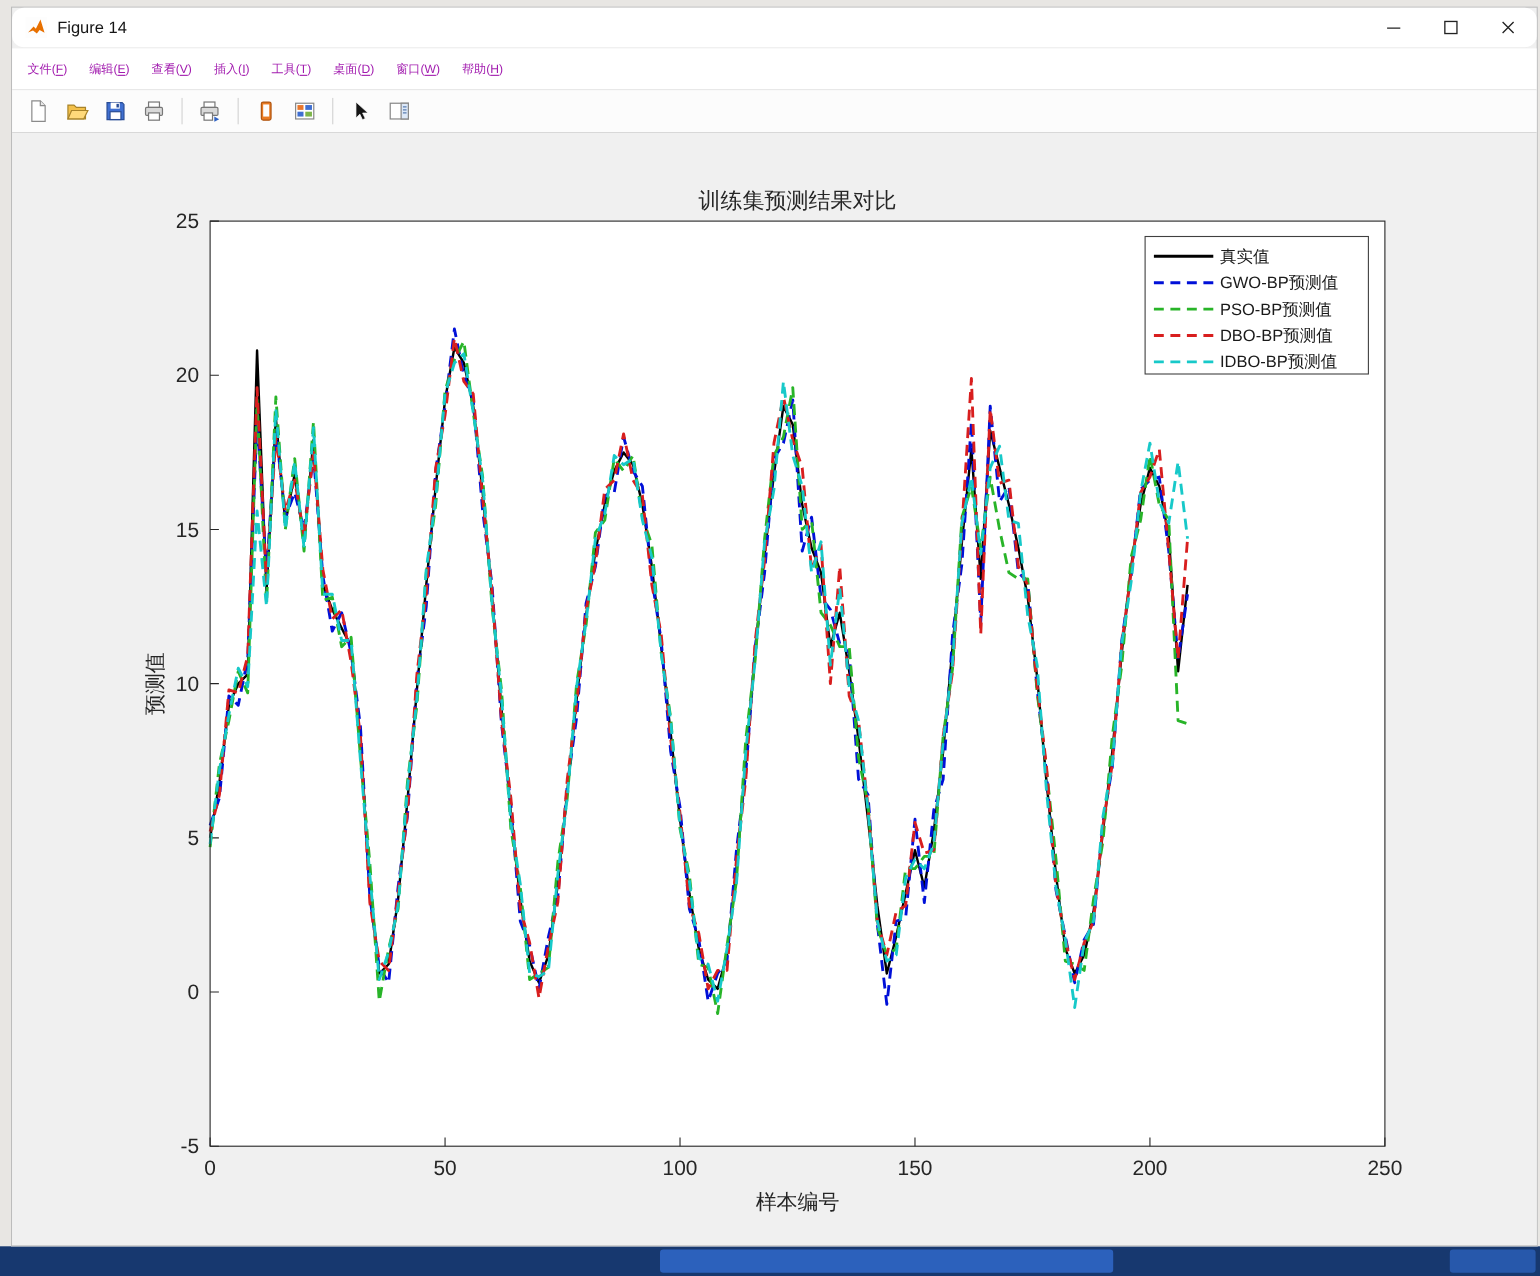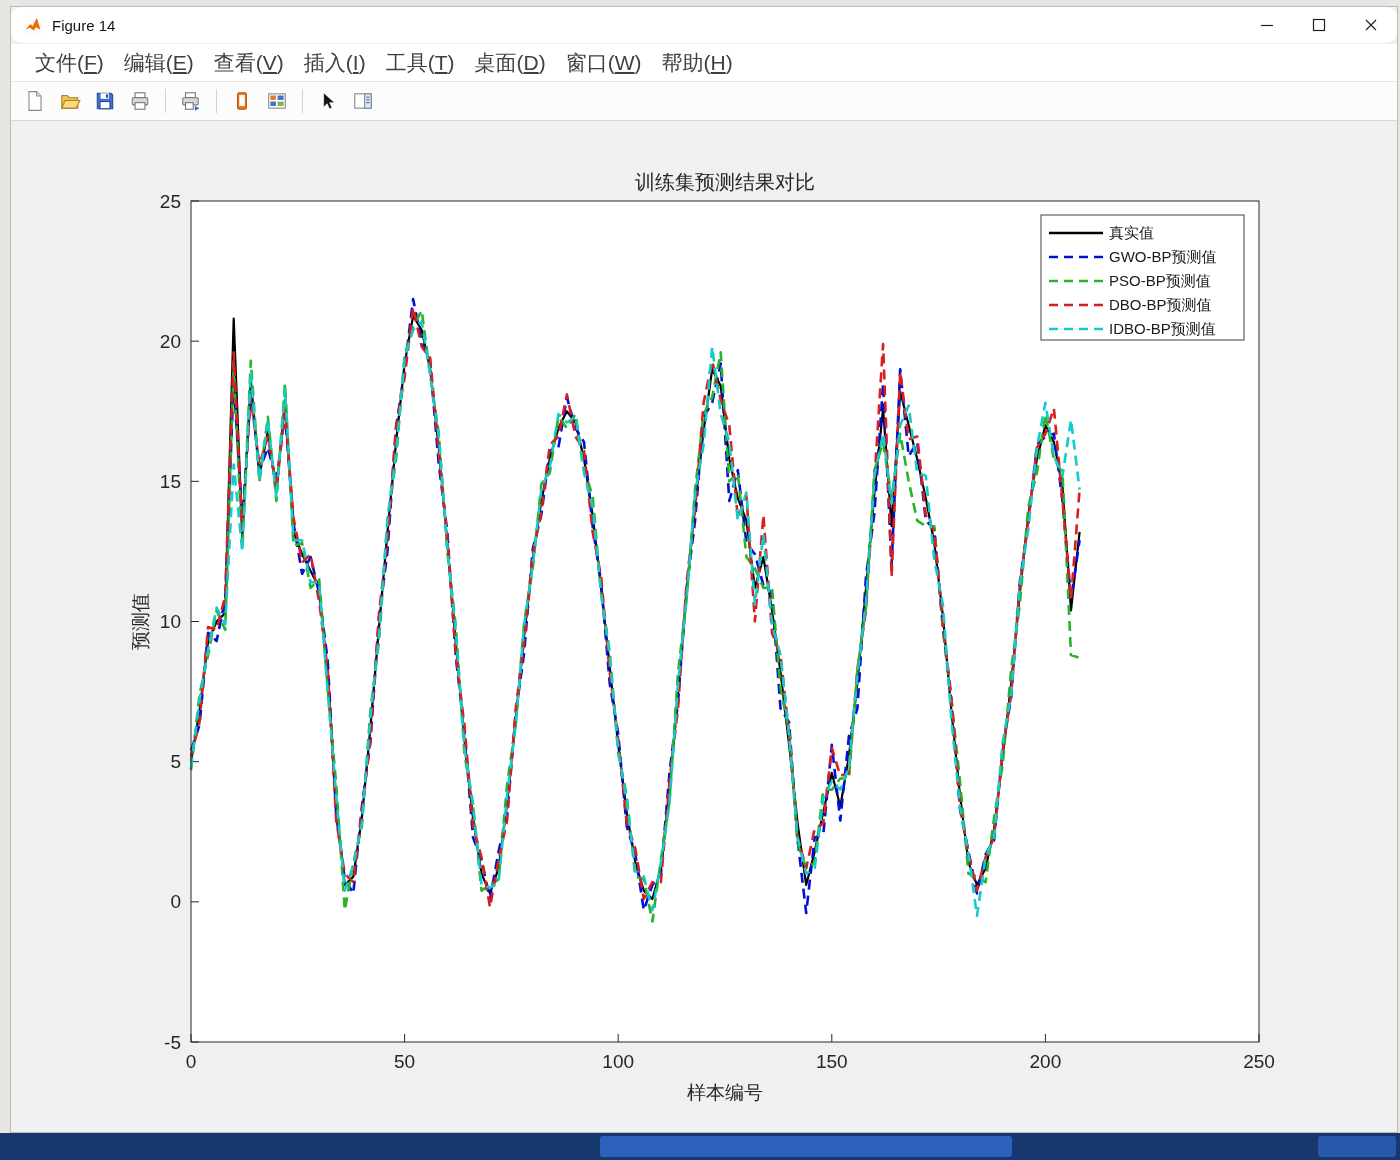--- a/index.html
+++ b/index.html
@@ -16,22 +16,22 @@
           border:1px solid #bcbcbc;display:flex;flex-direction:column;box-sizing:border-box;}
 
   .titlebar{height:36px;background:#ffffff;display:flex;align-items:center;border-bottom:1px solid #ededed;flex:0 0 auto;border-radius:11px;}
   .app-icon{width:20px;height:20px;margin:0 9px 0 12px;flex:0 0 auto;}
   .app-icon svg{width:20px;height:20px;display:block;}
   .title-text{font-size:15px;color:#151515;}
   .win-controls{margin-left:auto;display:flex;height:100%;}
   .win-btn{width:52px;height:100%;display:flex;align-items:center;justify-content:center;border:none;background:transparent;padding:0;cursor:default;}
   .win-btn svg{display:block;}
 
-  .menubar{height:37px;background:#ffffff;display:flex;align-items:center;padding-left:14px;
-           border-bottom:1px solid #e6e6e6;font-size:21px;color:#404040;flex:0 0 auto;}
+  .menubar{height:37px;background:#ffffff;display:flex;align-items:center;padding-left:4px;
+           border-bottom:1px solid #e6e6e6;font-size:11px;color:#a21caf;flex:0 0 auto;}
   .menu-item{padding:5px 10px;white-space:nowrap;}
   .menu-item u{text-underline-offset:2px;}
 
   .toolbar{height:38px;background:#fcfcfc;display:flex;align-items:center;padding-left:10px;gap:7px;
            border-bottom:1px solid #d8d8d8;flex:0 0 auto;}
   .tool-btn{width:28px;height:28px;display:flex;align-items:center;justify-content:center;background:transparent;border:none;padding:0;}
   .tool-btn svg{width:22px;height:22px;display:block;}
   .tool-sep{width:1px;height:24px;background:#d2d2d2;margin:0 4px;flex:0 0 auto;}
 
   .canvas{position:relative;flex:1 1 auto;background:#f0f0f0;}

